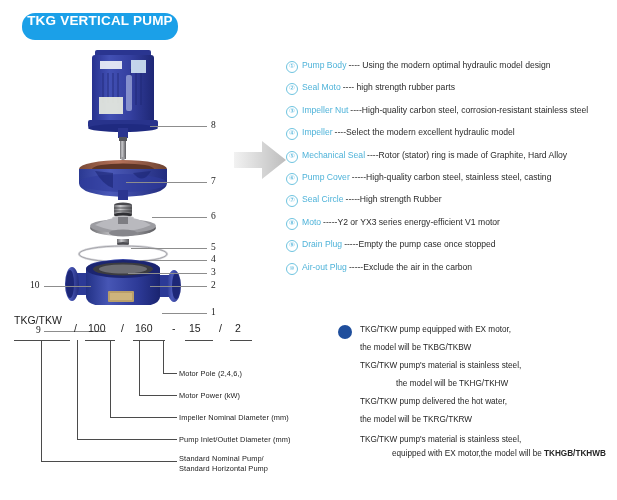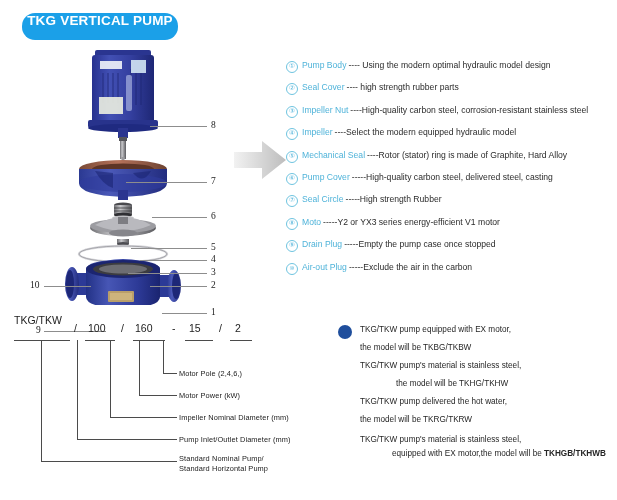--- a/index.html
+++ b/index.html
@@ -248,42 +248,42 @@
 </div>
 
 <div id="legend">
   <div class="legend-row">
     <span class="legend-circle">①</span>
     <span class="legend-part">Pump Body</span>
     <span class="legend-desc">---- Using the modern optimal hydraulic model design</span>
   </div>
   <div class="legend-row">
     <span class="legend-circle">②</span>
-    <span class="legend-part">Seal Cover</span>
+    <span class="legend-part">Seal Moto</span>
     <span class="legend-desc">---- high strength rubber parts</span>
   </div>
   <div class="legend-row">
     <span class="legend-circle">③</span>
     <span class="legend-part">Impeller Nut</span>
     <span class="legend-desc">----High-quality carbon steel, corrosion-resistant stainless steel</span>
   </div>
   <div class="legend-row">
     <span class="legend-circle">④</span>
     <span class="legend-part">Impeller</span>
-    <span class="legend-desc">----Select the modern equipped hydraulic model</span>
+    <span class="legend-desc">----Select the modern excellent hydraulic model</span>
   </div>
   <div class="legend-row">
     <span class="legend-circle">⑤</span>
     <span class="legend-part">Mechanical Seal</span>
     <span class="legend-desc">----Rotor (stator) ring is made of Graphite, Hard Alloy</span>
   </div>
   <div class="legend-row">
     <span class="legend-circle">⑥</span>
     <span class="legend-part">Pump Cover</span>
-    <span class="legend-desc">-----High-quality carbon steel, delivered steel, casting</span>
+    <span class="legend-desc">-----High-quality carbon steel, stainless steel, casting</span>
   </div>
   <div class="legend-row">
     <span class="legend-circle">⑦</span>
     <span class="legend-part">Seal Circle</span>
     <span class="legend-desc">-----High strength Rubber</span>
   </div>
   <div class="legend-row">
     <span class="legend-circle">⑧</span>
     <span class="legend-part">Moto</span>
     <span class="legend-desc">-----Y2 or YX3 series energy-efficient V1 motor</span>

